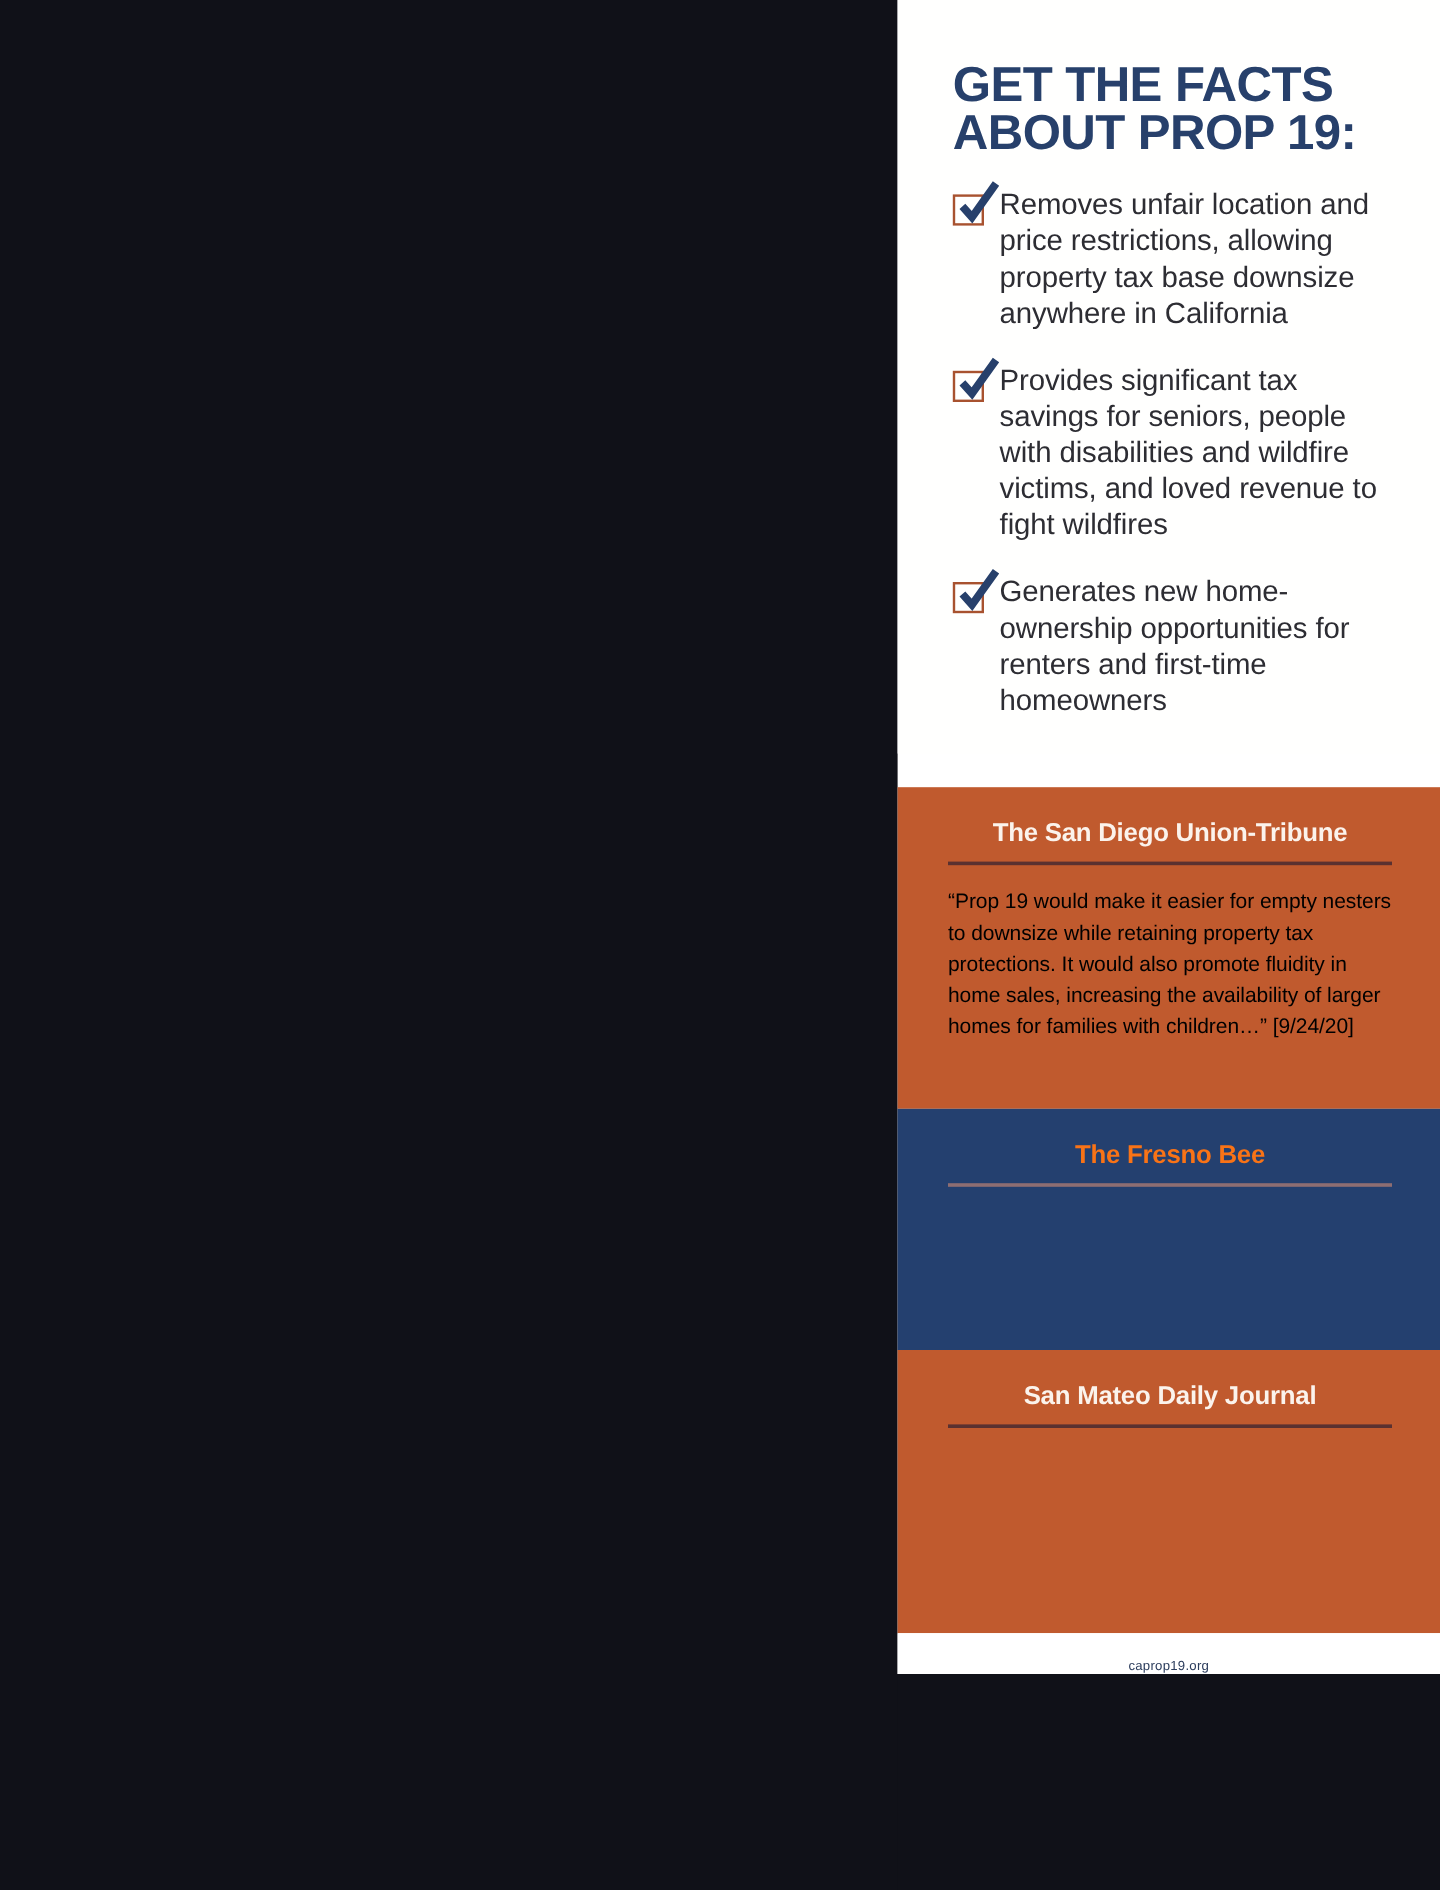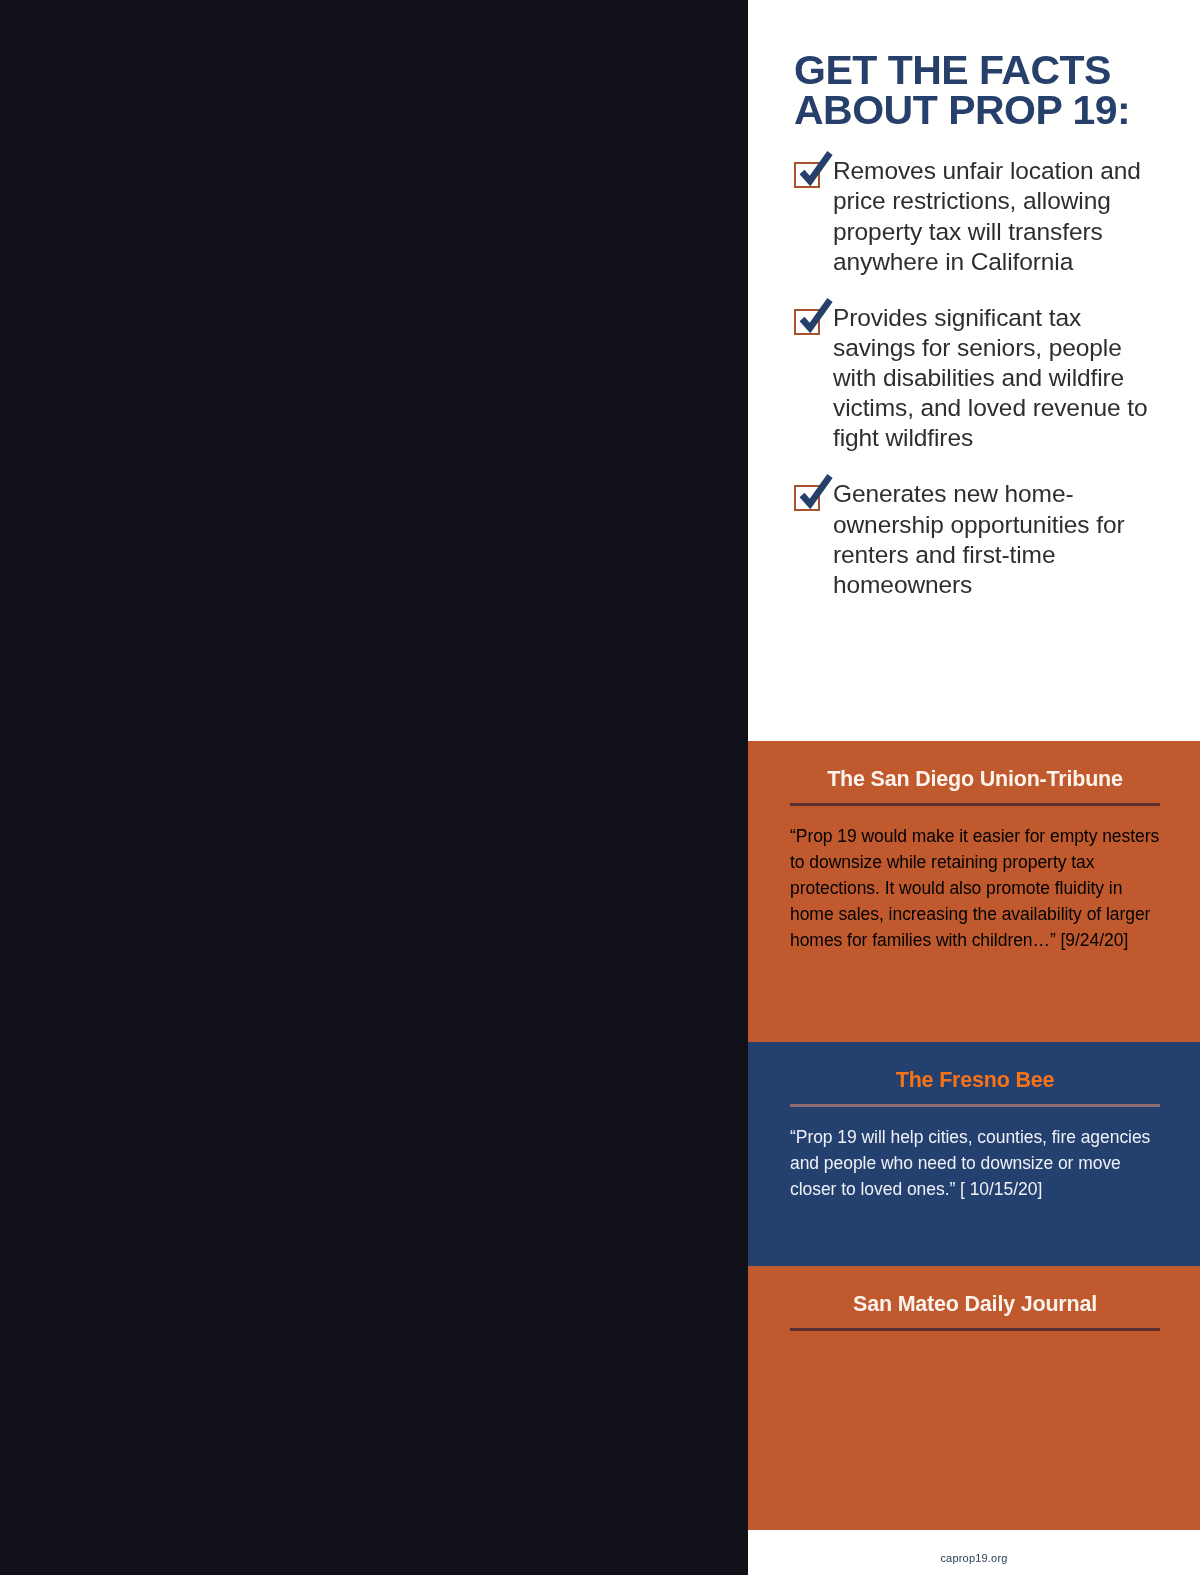--- a/index.html
+++ b/index.html
@@ -18,21 +18,21 @@
   .dark-column {
     position:absolute;
     left:0; top:0;
     width:748px; height:1575px;
     background:#101118;
   }
   
   .right-panel {
     position:absolute;
     left:748px; top:0;
-    width:452px; height:1575px;
+    width:452px; height:1395px;
     background:#ffffff;
     display:flex;
     flex-direction:column;
   }
   
   .facts {
     padding:50px 42px 0 46px;
     background:#fffffe;
     height:713px;
   }
@@ -136,21 +136,21 @@
       </h1>
 
       <ul class="facts-list">
 
         <li class="fact-item">
           <span class="checkbox">
             <svg viewBox="0 0 44 44" aria-hidden="true">
               <path d="M8 24 L16 33 L36 5" fill="none" stroke="#27406b" stroke-width="6.5" stroke-linecap="butt" stroke-linejoin="miter"></path>
             </svg>
           </span>
-          <span class="fact-text">Removes unfair location and price restrictions, allowing property tax will transfers anywhere in California</span>
+          <span class="fact-text">Removes unfair location and price restrictions, allowing property tax base downsize anywhere in California</span>
         </li>
 
         <li class="fact-item">
           <span class="checkbox">
             <svg viewBox="0 0 44 44" aria-hidden="true">
               <path d="M8 24 L16 33 L36 5" fill="none" stroke="#27406b" stroke-width="6.5" stroke-linecap="butt" stroke-linejoin="miter"></path>
             </svg>
           </span>
           <span class="fact-text">Provides significant tax savings for seniors, people with disabilities and wildfire victims, and loved revenue to fight wildfires</span>
         </li>
@@ -169,21 +169,20 @@
 
     <div class="card orange card-sdut">
       <div class="card-title">The San Diego Union-Tribune</div>
       <div class="card-rule"></div>
       <div class="card-quote">“Prop 19 would make it easier for empty nesters to downsize while retaining property tax protections. It would also promote fluidity in home sales, increasing the availability of larger homes for families with children…” [9/24/20]</div>
     </div>
 
     <div class="card navy card-fresno">
       <div class="card-title">The Fresno Bee</div>
       <div class="card-rule"></div>
-      <div class="card-quote">“Prop 19 will help cities, counties, fire agencies and people who need to downsize or move closer to loved ones.” [ 10/15/20]</div>
     </div>
 
     <div class="card orange card-sanmateo">
       <div class="card-title">San Mateo Daily Journal</div>
       <div class="card-rule"></div>
     </div>
 
     <div class="footer">
       <span class="footer-url">caprop19.org</span>
     </div>

